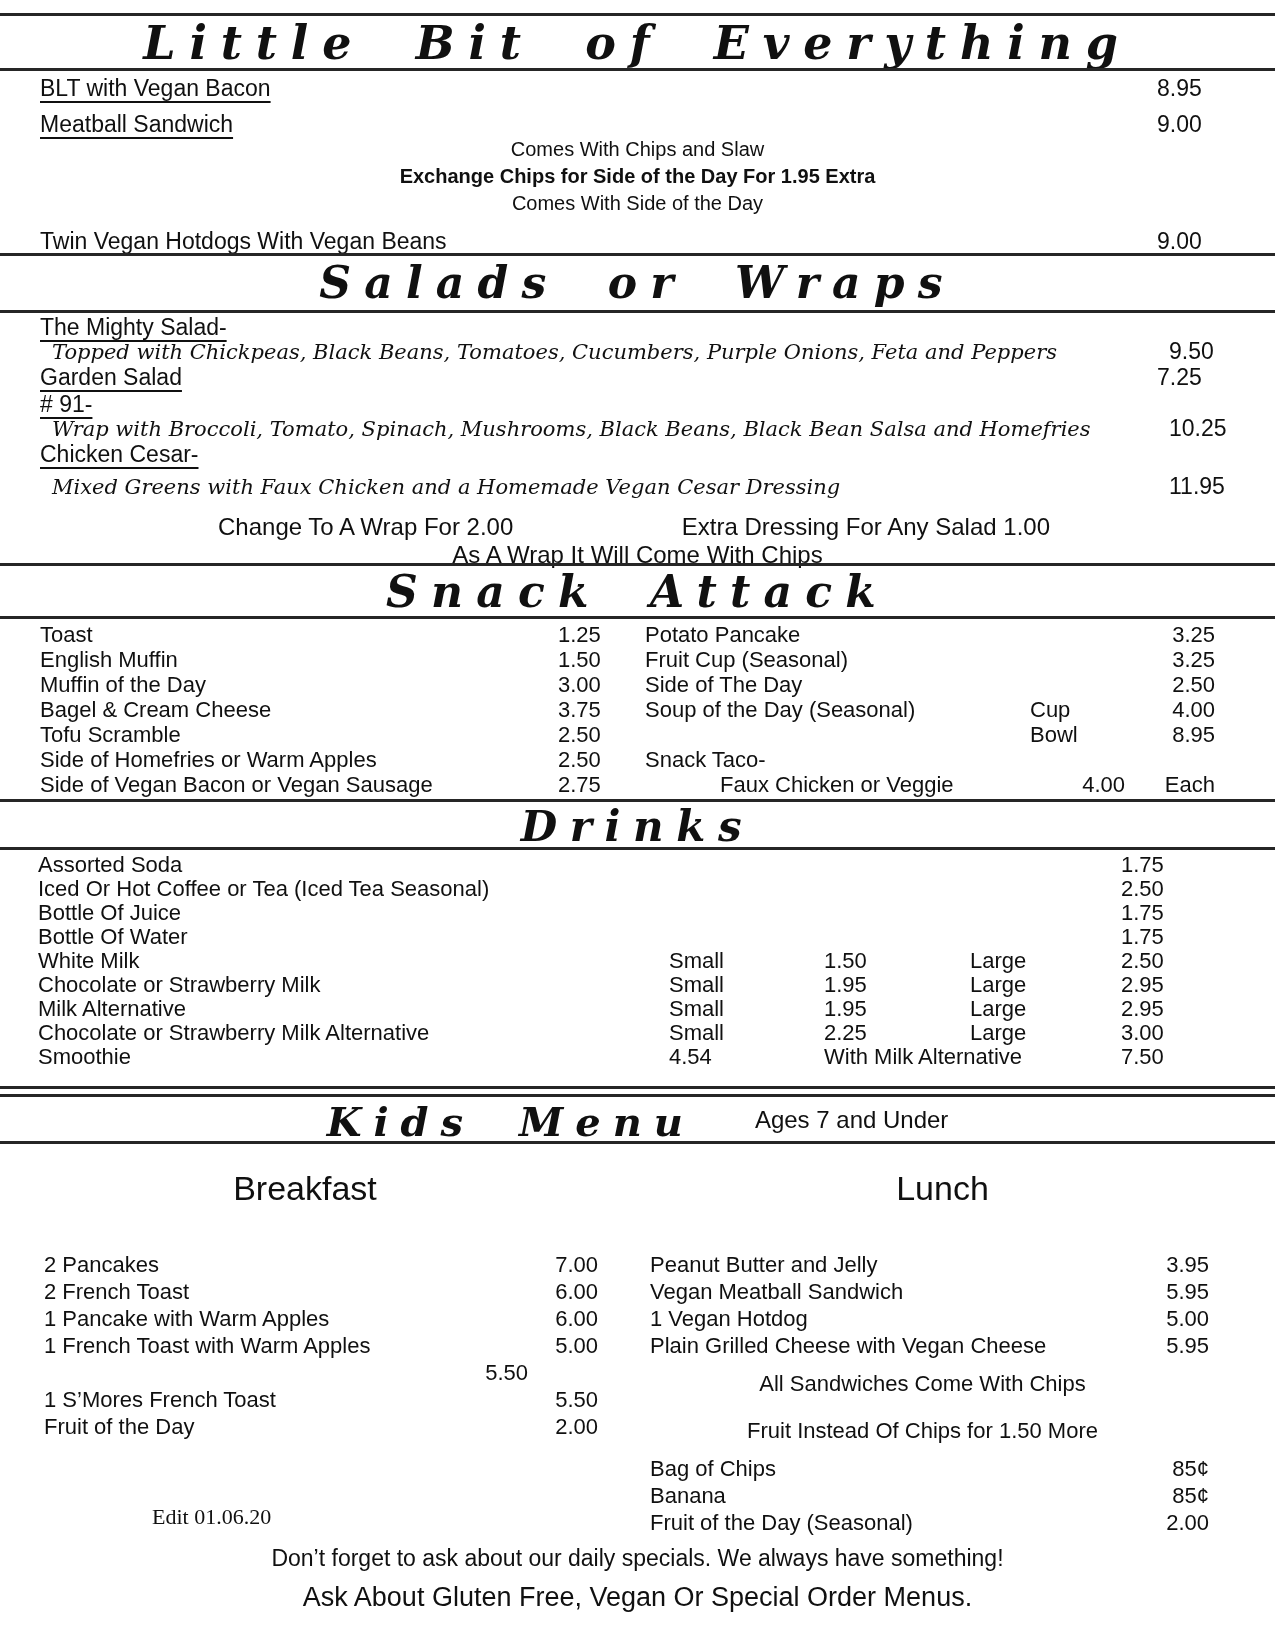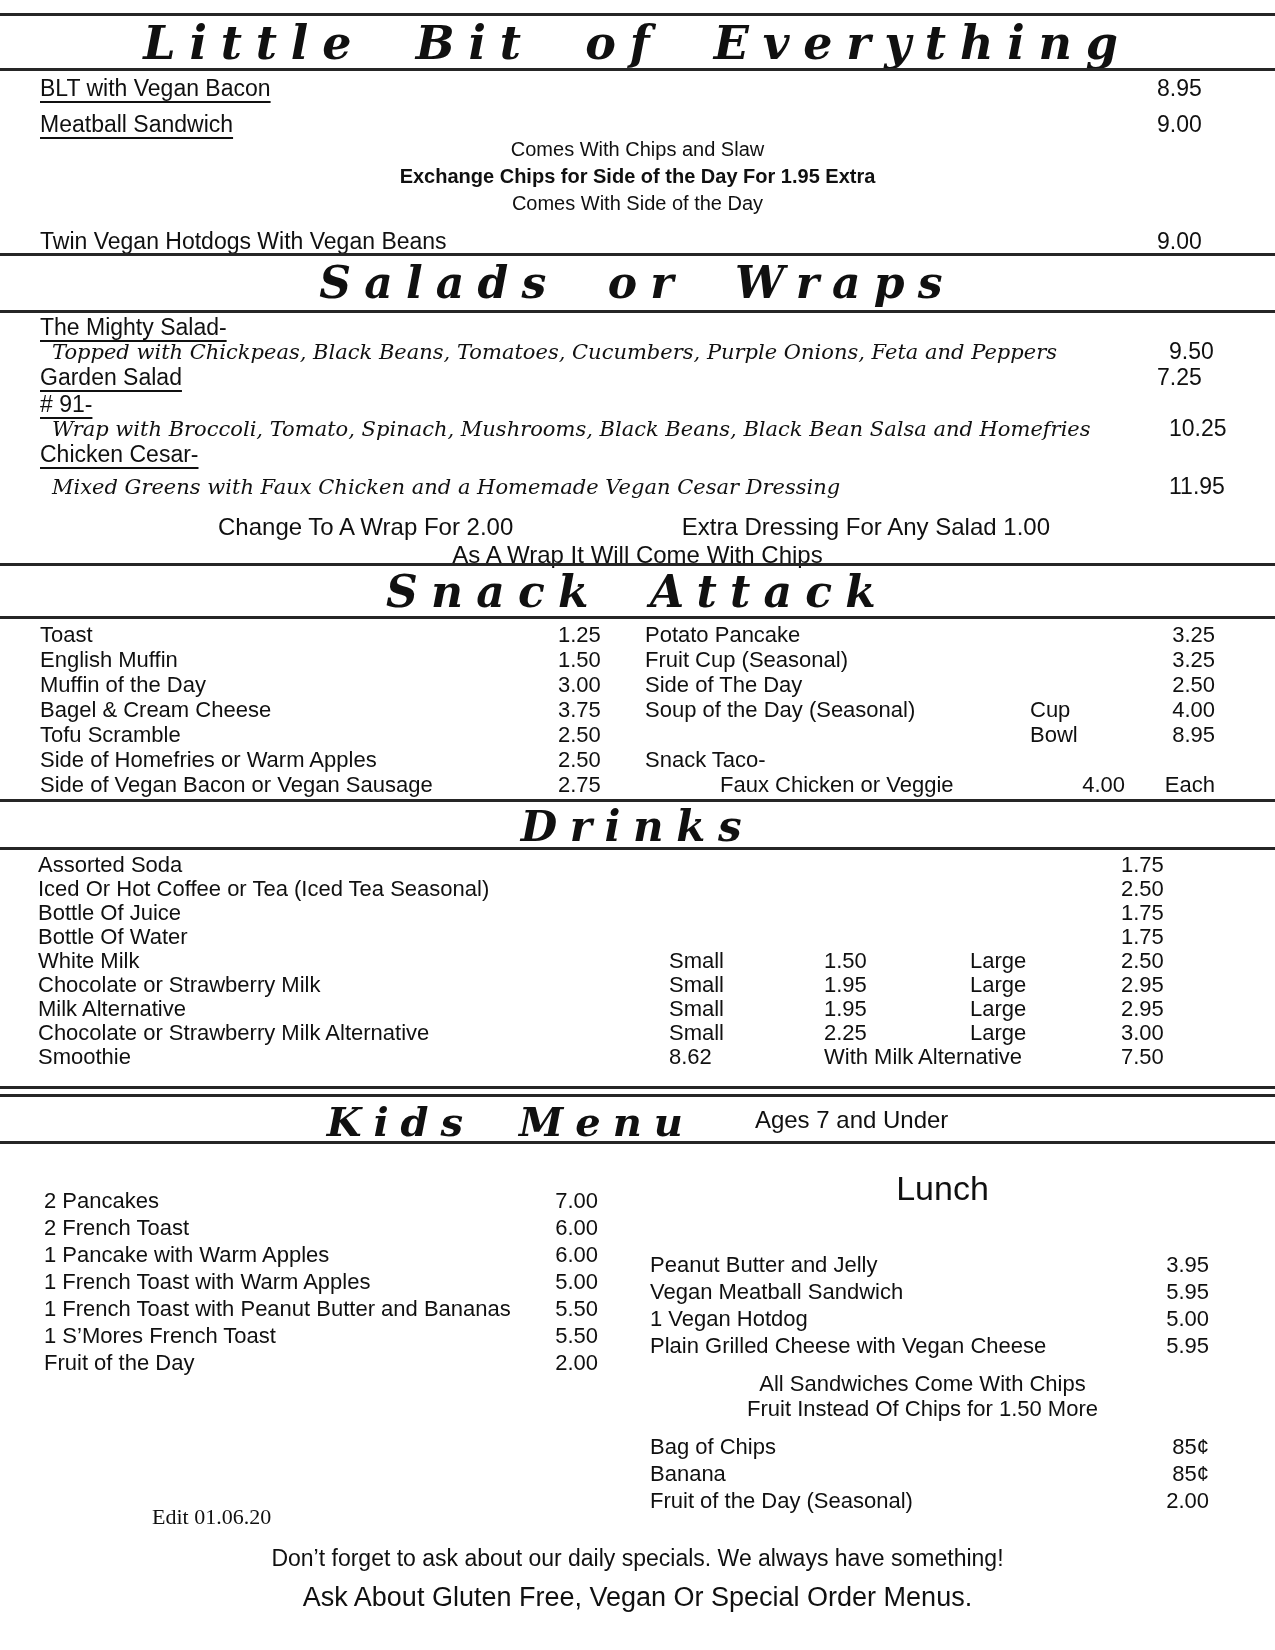--- a/index.html
+++ b/index.html
@@ -41,21 +41,21 @@
 
   .dr { display:grid; grid-template-columns:631px 155px 146px 151px 1fr; padding-left:38px; font-size:22px; line-height:24px; align-items:baseline; }
   .c34 { grid-column:3 / 5; }
 
   .kids { position:absolute; left:0; right:0; top:1145px; display:grid; grid-template-columns:610px 1fr; }
   .khead { text-align:center; font-size:34px; line-height:42px; margin-top:22px; }
   .kitems { margin-top:42px; }
   .brow { display:grid; grid-template-columns:1fr 70px; padding-left:35px; padding-right:12px; font-size:22px; line-height:27px;margin-left:9px; }
   .brow .pr, .lrow .pr { text-align:right; font-size:22px; }
   .lrow { display:grid; grid-template-columns:1fr 85px; padding-left:40px; padding-right:66px; font-size:22px; line-height:27px; }
-  .lnote { text-align:center; font-size:22px; line-height:25px; padding-right:40px; }
+  .lnote { text-align:center; font-size:22px; line-height:25px; padding-right:40px;margin-top:22px; }
   .ages {
     font-family:"Liberation Sans",sans-serif; font-style:normal; font-weight:normal;
     letter-spacing:normal; word-spacing:normal; font-size:24px; margin-left:60px;
     position:relative; top:-8px;
   }
   .edit  { position:absolute; top:1504px; left:152px; font-family:"Liberation Serif","DejaVu Serif",serif; font-size:22px; }
   .fnote1{ position:absolute; top:1545px; left:0; right:0; text-align:center; font-size:23px; }
   .fnote2{ position:absolute; top:1582px; left:0; right:0; text-align:center; font-size:27px; }
 </style>
 </head>
@@ -260,54 +260,54 @@
       </div>
     <div class="dr">
         <span>Chocolate or Strawberry Milk Alternative</span>
         <span>Small</span>
         <span>2.25</span>
         <span>Large</span>
         <span>3.00</span>
       </div>
     <div class="dr">
         <span>Smoothie</span>
-        <span>8.62</span>
+        <span>4.54</span>
         <span class="c34">With Milk Alternative</span>
         <span>7.50</span>
       </div>
   </div>
 
   <div class="rule" style="top:1086px"></div>
   <div class="rule" style="top:1094px"></div>
   <div class="band" style="top:1098px">
     <span class="script t4">Kids Menu</span><span class="ages">Ages 7 and Under</span>
   </div>
   <div class="rule" style="top:1141px"></div>
 
   <div class="kids">
     <div>
+      <div class="khead">Breakfast</div>
       <div class="kitems">
         <div class="brow">
             <span>2 Pancakes</span>
             <span class="pr">7.00</span>
           </div>
         <div class="brow">
             <span>2 French Toast</span>
             <span class="pr">6.00</span>
           </div>
         <div class="brow">
             <span>1 Pancake with Warm Apples</span>
             <span class="pr">6.00</span>
           </div>
         <div class="brow">
             <span>1 French Toast with Warm Apples</span>
             <span class="pr">5.00</span>
           </div>
         <div class="brow">
-            <span>1 French Toast with Peanut Butter and Bananas</span>
             <span class="pr">5.50</span>
           </div>
         <div class="brow">
             <span>1 S’Mores French Toast</span>
             <span class="pr">5.50</span>
           </div>
         <div class="brow">
             <span>Fruit of the Day</span>
             <span class="pr">2.00</span>
           </div>

